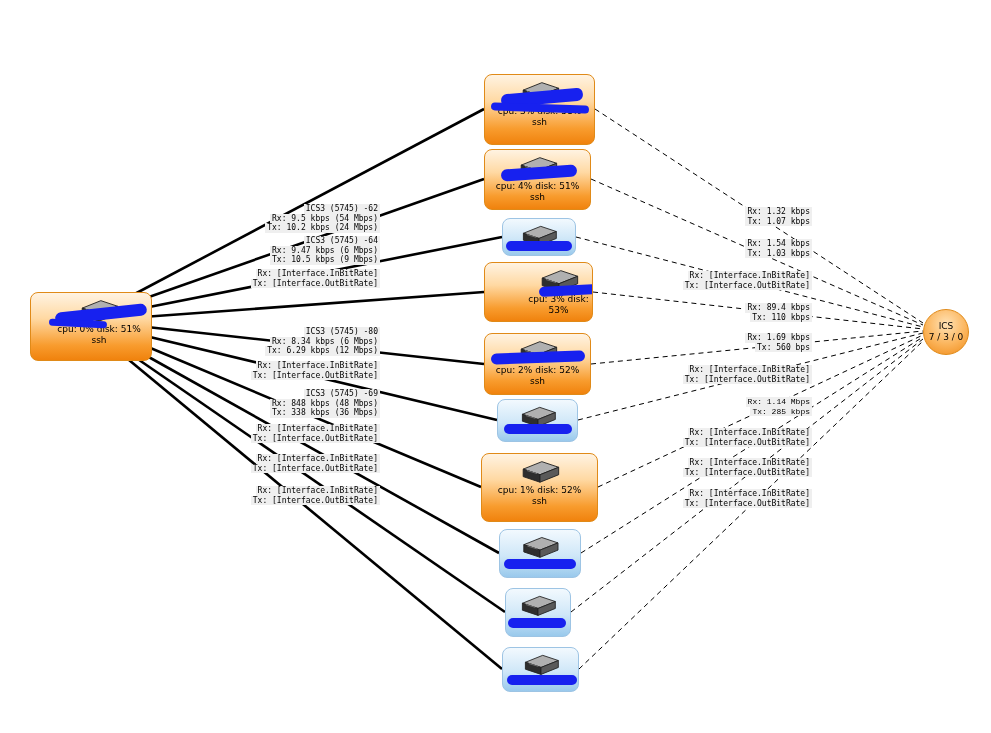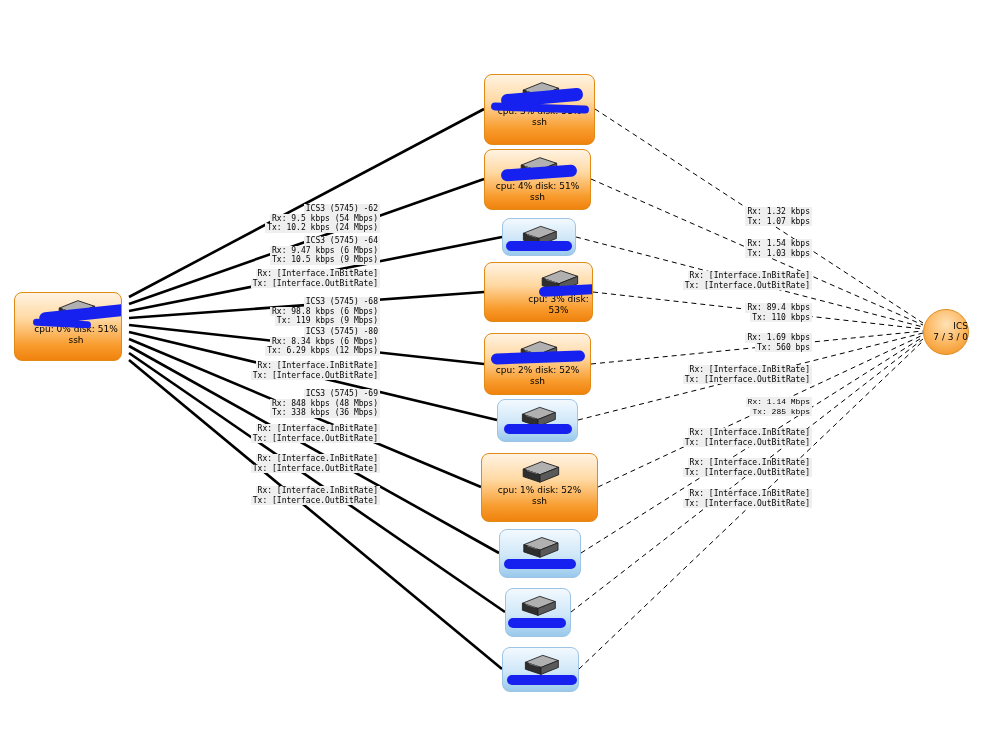--- a/index.html
+++ b/index.html
@@ -53,21 +53,21 @@
     white-space: nowrap;
   }
   .circle-node {
     position: absolute;
     z-index: 3;
     border-radius: 50%;
     background: radial-gradient(circle at 50% 32%, #ffe2b5 0%, #fbb45b 55%, #f08c1a 100%);
     border: 1px solid #e08a18;
     display: flex;
     flex-direction: column;
-    align-items: flex-end;
+    align-items: center;
     justify-content: center;
     font-size: 9px;
     line-height: 11px;
     color: #000;
     text-align: center;
   }
 </style>
 </head>
 <body>
 
@@ -101,21 +101,21 @@
       <line x1="593" y1="292" x2="923" y2="329"></line>
       <line x1="591" y1="364" x2="923" y2="331"></line>
       <line x1="578" y1="420" x2="923" y2="333"></line>
       <line x1="598" y1="487" x2="923" y2="335"></line>
       <line x1="581" y1="553" x2="923" y2="337"></line>
       <line x1="571" y1="612" x2="923" y2="339"></line>
       <line x1="579" y1="669" x2="923" y2="341"></line>
     </g>
   </svg>
 
-  <div class="node orange" style="left:14px;top:292px;width:108px;height:69px;padding-left:16px;">
+  <div class="node orange" style="left:30px;top:292px;width:122px;height:69px;padding-left:16px;">
     <div class="icon-row">
       <svg width="48" height="28">
           <use href="#sym-switch"></use>
         </svg>
       <div class="scribble" style="left:8px;top:15px;width:92px;height:12px;transform:rotate(-6deg);"></div>
       <div class="scribble" style="left:2px;top:27px;width:58px;height:7px;transform:rotate(3deg);"></div>
     </div>
     <div class="node-label">cpu: 0% disk: 51%</div>
     <div class="node-label">ssh</div>
   </div>
@@ -231,25 +231,20 @@
   </div>
   <div class="link-label" style="left:240px;top:236px;width:140px;">
     <span>ICS3 (5745) -64</span><br>
     <span>Rx: 9.47 kbps (6 Mbps)</span><br>
     <span>Tx: 10.5 kbps (9 Mbps)</span>
   </div>
   <div class="link-label" style="left:240px;top:269px;width:140px;">
     <span>Rx: [Interface.InBitRate]</span><br>
     <span>Tx: [Interface.OutBitRate]</span>
   </div>
-  <div class="link-label" style="left:240px;top:297px;width:140px;">
-    <span>ICS3 (5745) -68</span><br>
-    <span>Rx: 98.8 kbps (6 Mbps)</span><br>
-    <span>Tx: 119 kbps (9 Mbps)</span>
-  </div>
   <div class="link-label" style="left:240px;top:327px;width:140px;">
     <span>ICS3 (5745) -80</span><br>
     <span>Rx: 8.34 kbps (6 Mbps)</span><br>
     <span>Tx: 6.29 kbps (12 Mbps)</span>
   </div>
   <div class="link-label" style="left:240px;top:361px;width:140px;">
     <span>Rx: [Interface.InBitRate]</span><br>
     <span>Tx: [Interface.OutBitRate]</span>
   </div>
   <div class="link-label" style="left:240px;top:389px;width:140px;">

